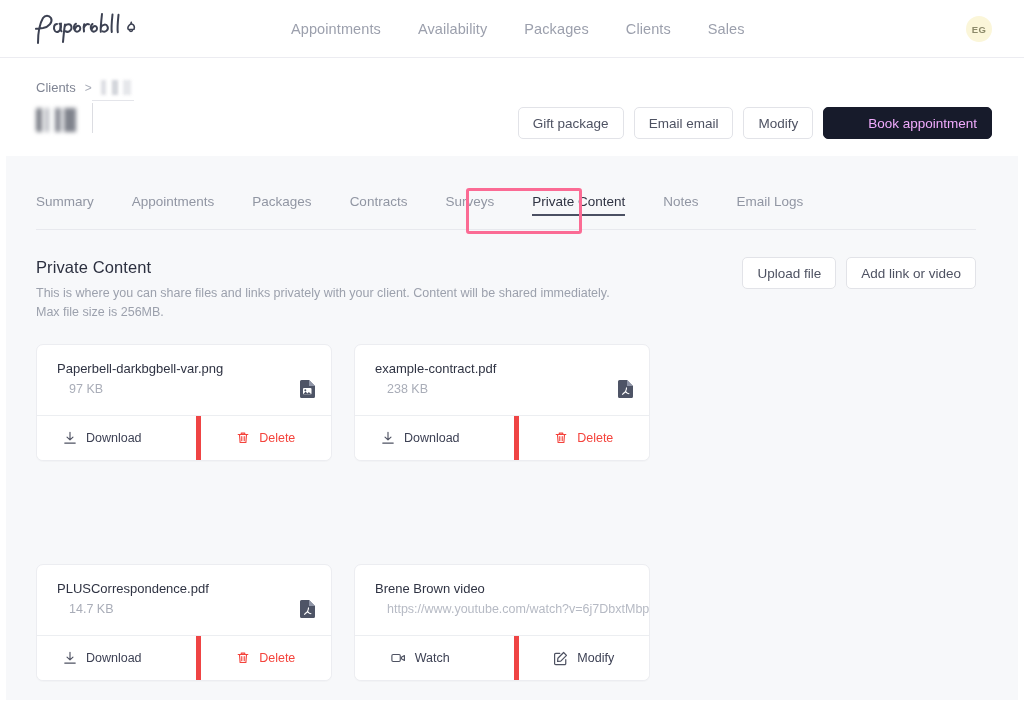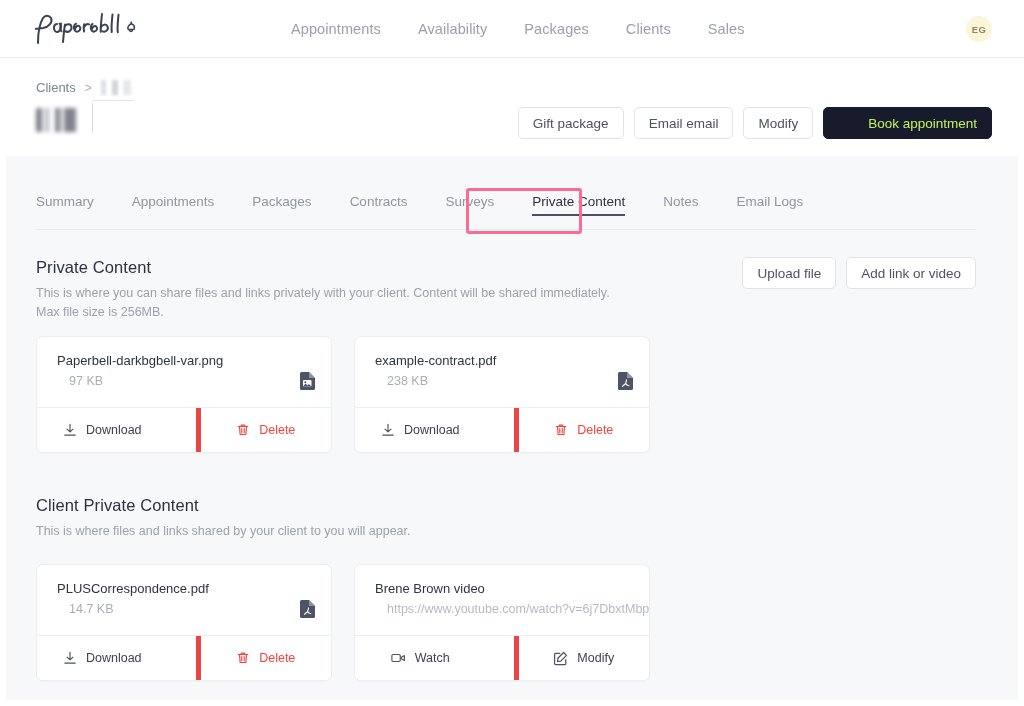--- a/index.html
+++ b/index.html
@@ -65,21 +65,21 @@
   }
   .name-caret { position:absolute; left:92px; top:44px; width:1px; height:30px; background:#dcdde2; }
 
   .header-actions { position: absolute; right: 32px; top: 48px; display: flex; gap: 10px; align-items: center; }
   .btn {
     font-size: 13.5px; border-radius: 5px; padding: 0 14px; height: 32px;
     display: inline-flex; align-items: center; justify-content: center;
     cursor: pointer; white-space: nowrap;
   }
   .btn-outline { background: #ffffff; border: 1px solid #e2e3e8; color: #4e5262; }
-  .btn-dark { background: #171b2b; border: 1px solid #171b2b; color: #bef264; padding-left: 44px; }
+  .btn-dark { background: #171b2b; border: 1px solid #171b2b; color: #f0abfc; padding-left: 44px; }
 
   
   .content {
     position: absolute; left: 6px; top: 156px; width: 1012px; height: 544px;
     background: #f7f8fa; overflow: hidden;
   }
 
   .tabs { position: absolute; left: 30px; top: 38px; width: 940px; height: 36px; display: flex; align-items: flex-start; gap: 0; }
   .tab {
     font-size: 13.5px; color: #9196a3; padding: 0 0 12px 0; margin-right: 38px;
@@ -203,21 +203,21 @@
 
     <div class="section" style="top:102px;">
       <div class="section-title">Private Content</div>
       <div class="section-desc">This is where you can share files and links privately with your client. Content will be shared immediately. Max file size is 256MB.</div>
     </div>
     <div class="head-actions" style="top:101px;">
       <div class="btn btn-outline">Upload file</div>
       <div class="btn btn-outline">Add link or video</div>
     </div>
 
-    <div class="cards" style="top:180px;">
+    <div class="cards" style="top:188px;">
 
       <div class="card">
         <div class="card-body">
           <div class="card-text">
             <div class="card-title">Paperbell-darkbgbell-var.png</div>
             <div class="card-sub">97 KB</div>
           </div>
           <span class="file-icon ic">
             <svg width="15" height="18" viewBox="0 0 15 18" aria-hidden="true">
               <path d="M0 1.5A1.5 1.5 0 0 1 1.5 0H9l6 6v10.5A1.5 1.5 0 0 1 13.5 18h-12A1.5 1.5 0 0 1 0 16.5z" fill="#4e5466"></path>
@@ -276,24 +276,20 @@
               <svg width="14" height="14" viewBox="0 0 16 16" fill="none" stroke="#f4433c" stroke-width="1.3" stroke-linecap="round" stroke-linejoin="round" aria-hidden="true">
                 <path d="M2.5 4h11M6 4V2.4h4V4M4 4l.7 9.2h6.6L12 4M6.6 6.4v4.6M9.4 6.4v4.6"></path>
               </svg>
             </span>
             <span>Delete</span>
           </div>
         </div>
       </div>
     </div>
 
-    <div class="section" style="top:340px;">
-      <div class="section-title">Client Private Content</div>
-      <div class="section-desc">This is where files and links shared by your client to you will appear.</div>
-    </div>
 
     <div class="cards" style="top:408px;align-items:flex-end;">
 
       <div class="card">
         <div class="card-body">
           <div class="card-text">
             <div class="card-title">PLUSCorrespondence.pdf</div>
             <div class="card-sub">14.7 KB</div>
           </div>
           <span class="file-icon ic">

